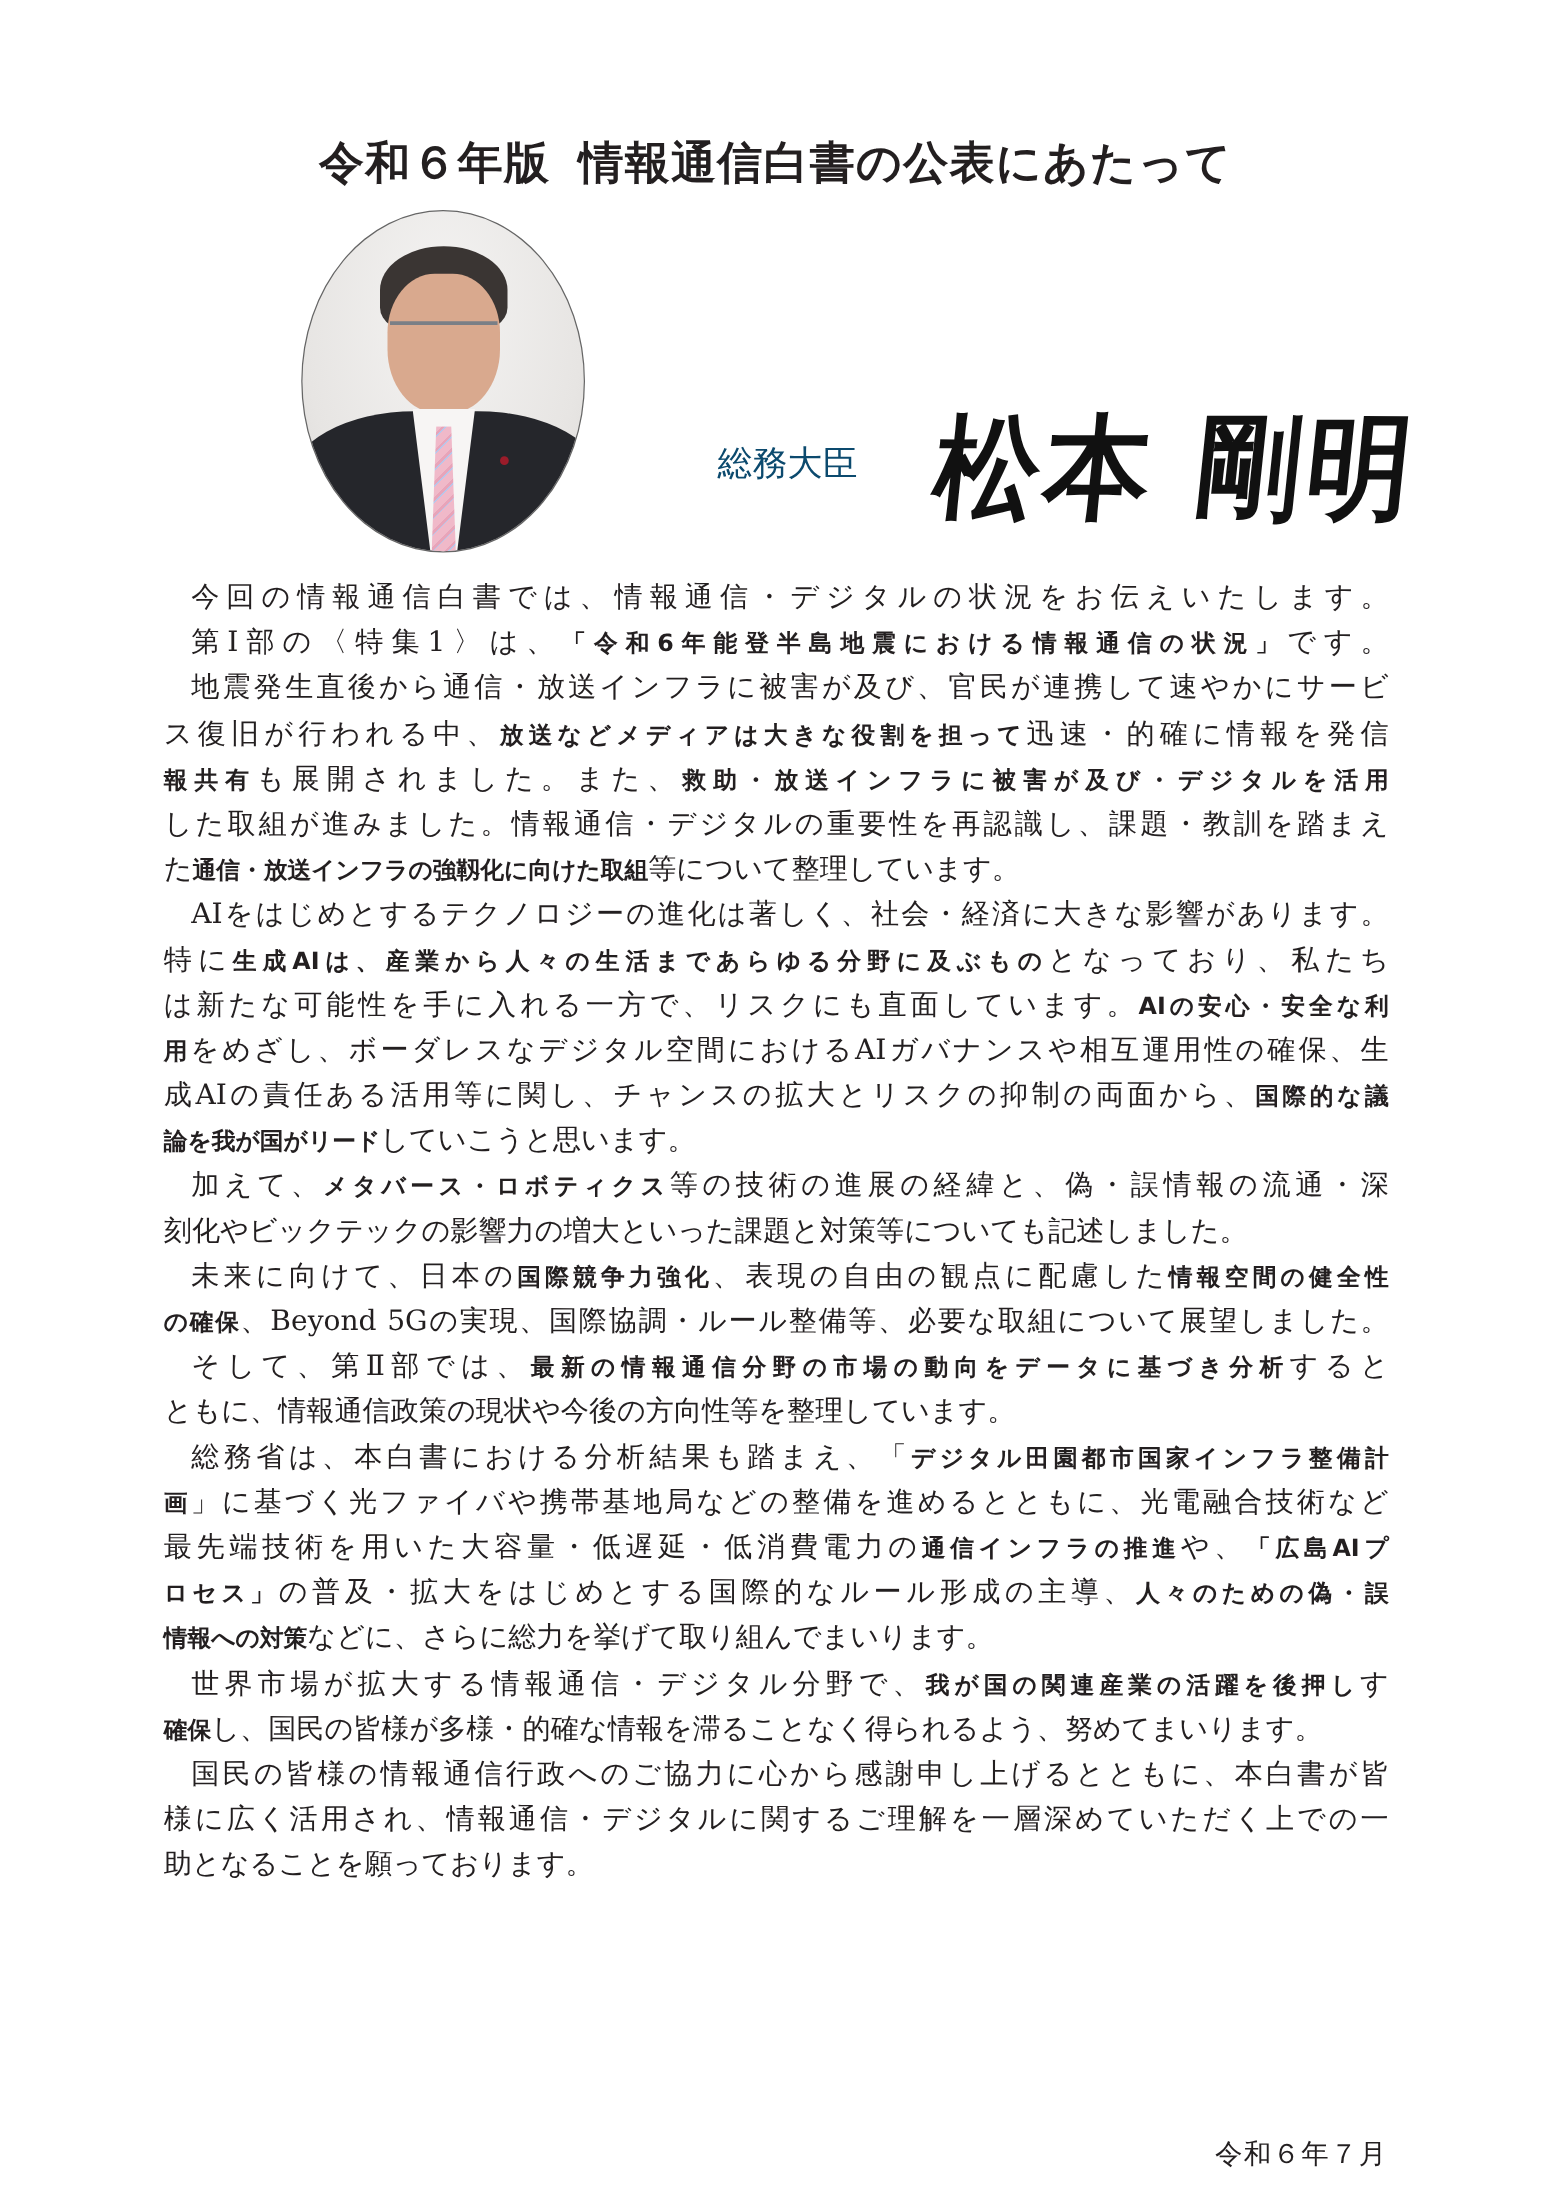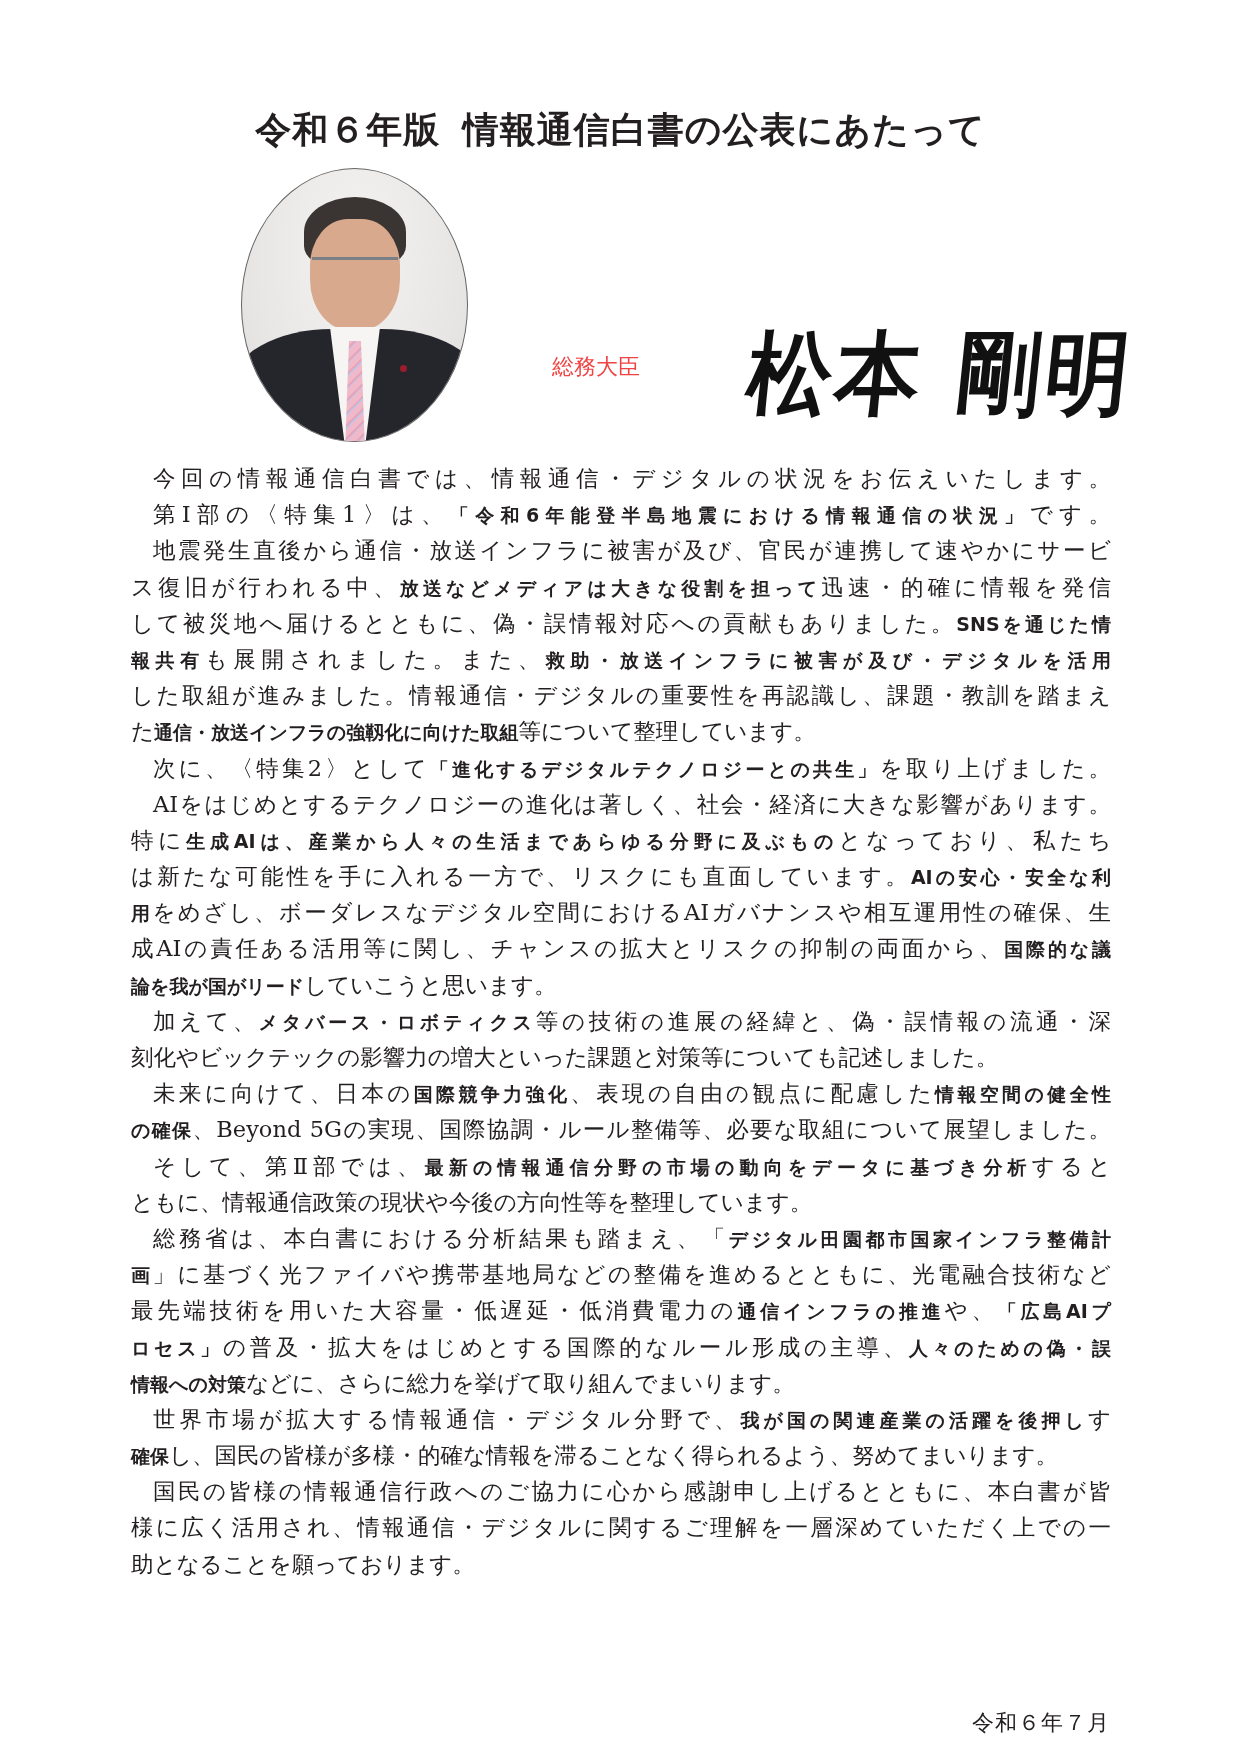--- a/index.html
+++ b/index.html
@@ -44,22 +44,22 @@
     .portrait .tie {
       position: absolute; left: 103px; top: 172px; width: 20px; height: 110px;
       background: repeating-linear-gradient(135deg, #f0b9c9 0 6px, #e8a4b9 6px 8px, #b9c6ea 8px 9px);
       clip-path: polygon(20% 0, 80% 0, 100% 100%, 0 100%);
     }
     .portrait .pin {
       position: absolute; left: 158px; top: 196px; width: 7px; height: 7px;
       border-radius: 50%; background: #9b1c2a;
     }
     .role {
-      position: absolute; left: 552px; top: 352px;
-      font-size: 22px; color: #ef4444;
+      position: absolute; left: 574px; top: 352px;
+      font-size: 28px; color: #0c4a6e;
     }
     .signature {
       position: absolute; left: 748px; top: 318px;
       font-family: "DejaVu Serif", serif; font-weight: bold;
       font-size: 84px; letter-spacing: 4px; color: #111;
       transform: skewX(-6deg) scaleY(1.08);
     }
     .body-text {
       position: absolute; left: 131px; top: 460px; width: 980px;
       font-size: 22.5px; line-height: 36.2px;
@@ -92,25 +92,23 @@
 </div>
 
 <div class="role">総務大臣</div>
 <div class="signature">松本 剛明</div>
 
 <div class="body-text" id="body-text">
     <div class="line indent"><span>今回の情報通信白書では、情報通信・デジタルの状況をお伝えいたします。</span></div>
     <div class="line indent"><span>第Ⅰ部の〈特集1〉は、</span><span class="b">「令和6年能登半島地震における情報通信の状況」</span><span>です。</span></div>
     <div class="line indent"><span>地震発生直後から通信・放送インフラに被害が及び、官民が連携して速やかにサービ</span></div>
     <div class="line"><span>ス復旧が行われる中、</span><span class="b">放送などメディアは大きな役割を担って</span><span>迅速・的確に情報を発信</span></div>
-    <div class="line"><span>して被災地へ届けるとともに、偽・誤情報対応への貢献もありました。</span><span class="b">SNSを通じた情</span></div>
     <div class="line"><span class="b">報共有</span><span>も展開されました。また、</span><span class="b">救助・放送インフラに被害が及び・デジタルを活用</span></div>
     <div class="line"><span>した取組が進みました。情報通信・デジタルの重要性を再認識し、課題・教訓を踏まえ</span></div>
     <div class="line last"><span>た</span><span class="b">通信・放送インフラの強靱化に向けた取組</span><span>等について整理しています。</span></div>
-    <div class="line indent"><span>次に、〈特集2〉として</span><span class="b">「進化するデジタルテクノロジーとの共生」</span><span>を取り上げました。</span></div>
     <div class="line indent"><span>AIをはじめとするテクノロジーの進化は著しく、社会・経済に大きな影響があります。</span></div>
     <div class="line"><span>特に</span><span class="b">生成AIは、産業から人々の生活まであらゆる分野に及ぶもの</span><span>となっており、私たち</span></div>
     <div class="line"><span>は新たな可能性を手に入れる一方で、リスクにも直面しています。</span><span class="b">AIの安心・安全な利</span></div>
     <div class="line"><span class="b">用</span><span>をめざし、ボーダレスなデジタル空間におけるAIガバナンスや相互運用性の確保、生</span></div>
     <div class="line"><span>成AIの責任ある活用等に関し、チャンスの拡大とリスクの抑制の両面から、</span><span class="b">国際的な議</span></div>
     <div class="line last"><span class="b">論を我が国がリード</span><span>していこうと思います。</span></div>
     <div class="line indent"><span>加えて、</span><span class="b">メタバース・ロボティクス</span><span>等の技術の進展の経緯と、偽・誤情報の流通・深</span></div>
     <div class="line last"><span>刻化やビックテックの影響力の増大といった課題と対策等についても記述しました。</span></div>
     <div class="line indent"><span>未来に向けて、日本の</span><span class="b">国際競争力強化</span><span>、表現の自由の観点に配慮した</span><span class="b">情報空間の健全性</span></div>
     <div class="line"><span class="b">の確保</span><span>、Beyond 5Gの実現、国際協調・ルール整備等、必要な取組について展望しました。</span></div>

